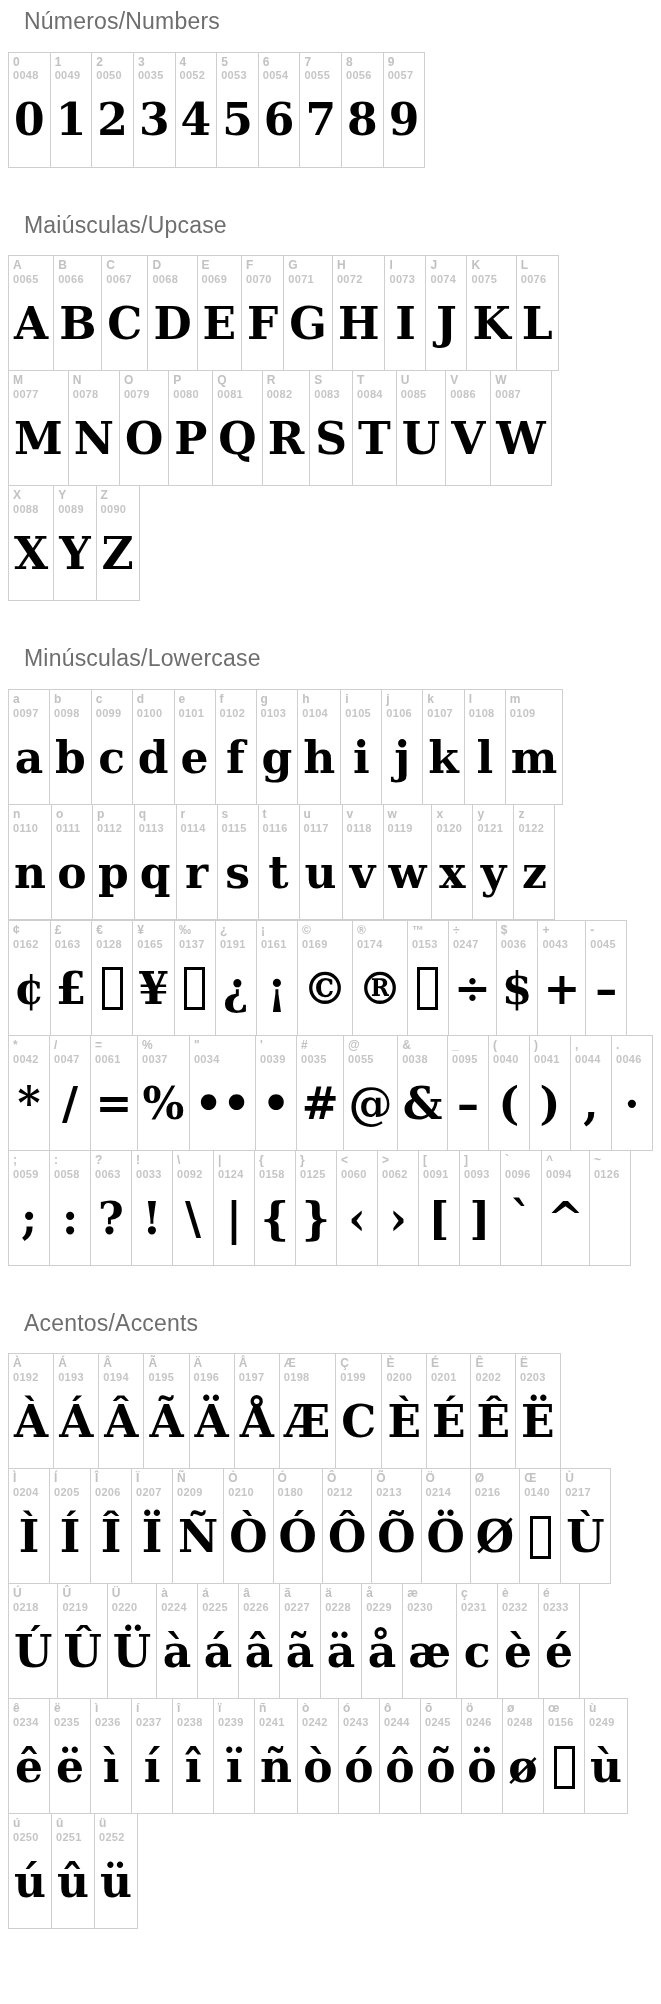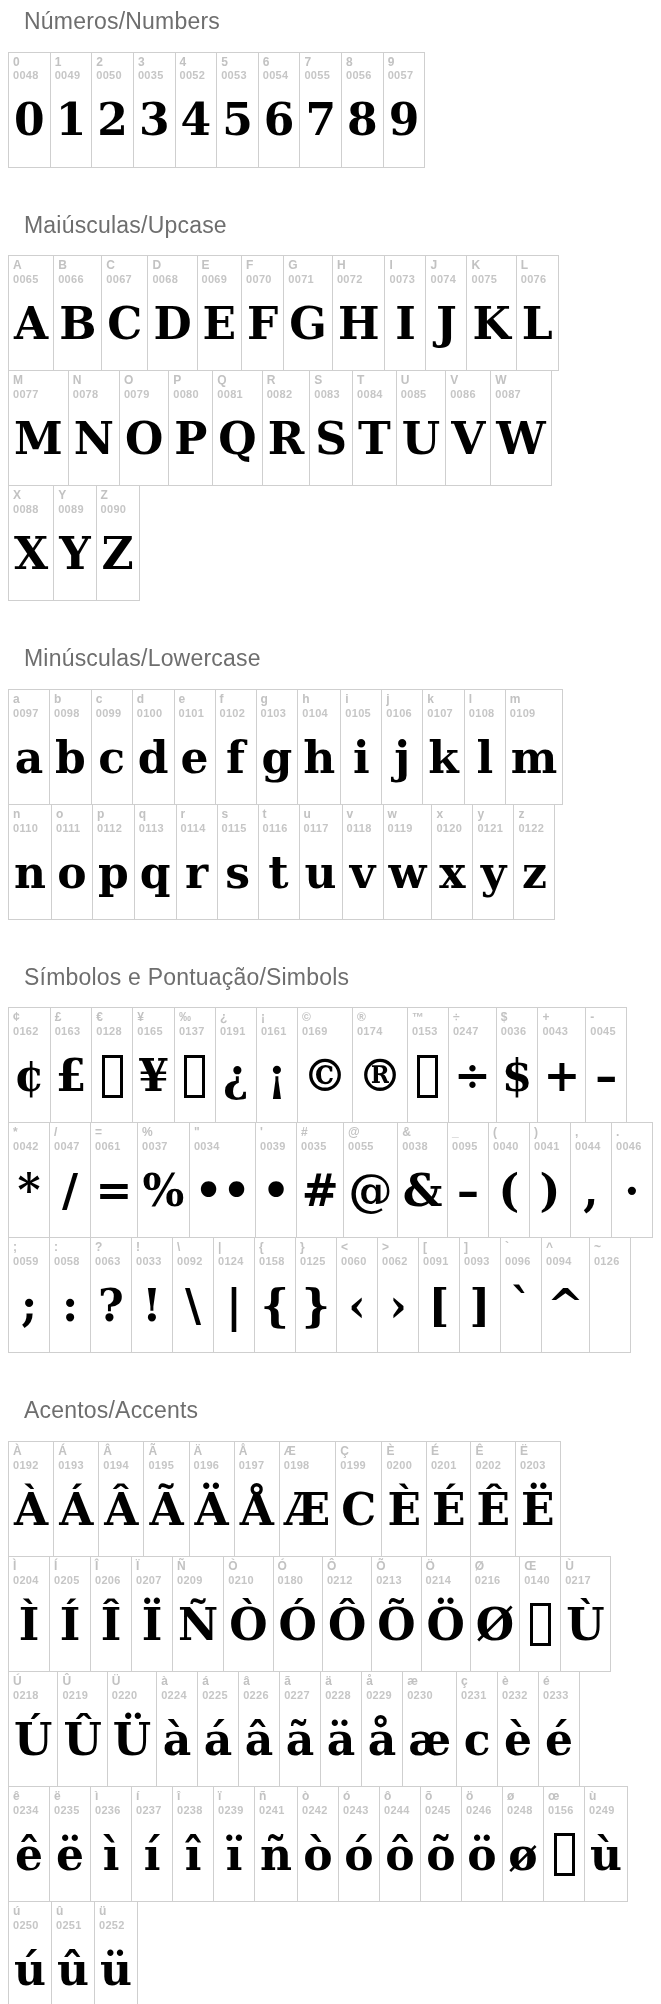--- a/index.html
+++ b/index.html
@@ -724,21 +724,20 @@
     </div>
     <div class="glyph-area">
       <span class="glyph">z</span>
     </div>
   </div>
 </div>
       </div>
   </div>
 
   <div class="section">
-    <h2 class="section-title">Símbolos e Pontuação/Simbols</h2>
     <div class="rows">
         <div class="row">
   <div class="cell">
     <div class="labels">
       <span class="char-label">¢</span>
       <span class="code-label">0162</span>
     </div>
     <div class="glyph-area">
       <span class="glyph">¢</span>
     </div>

